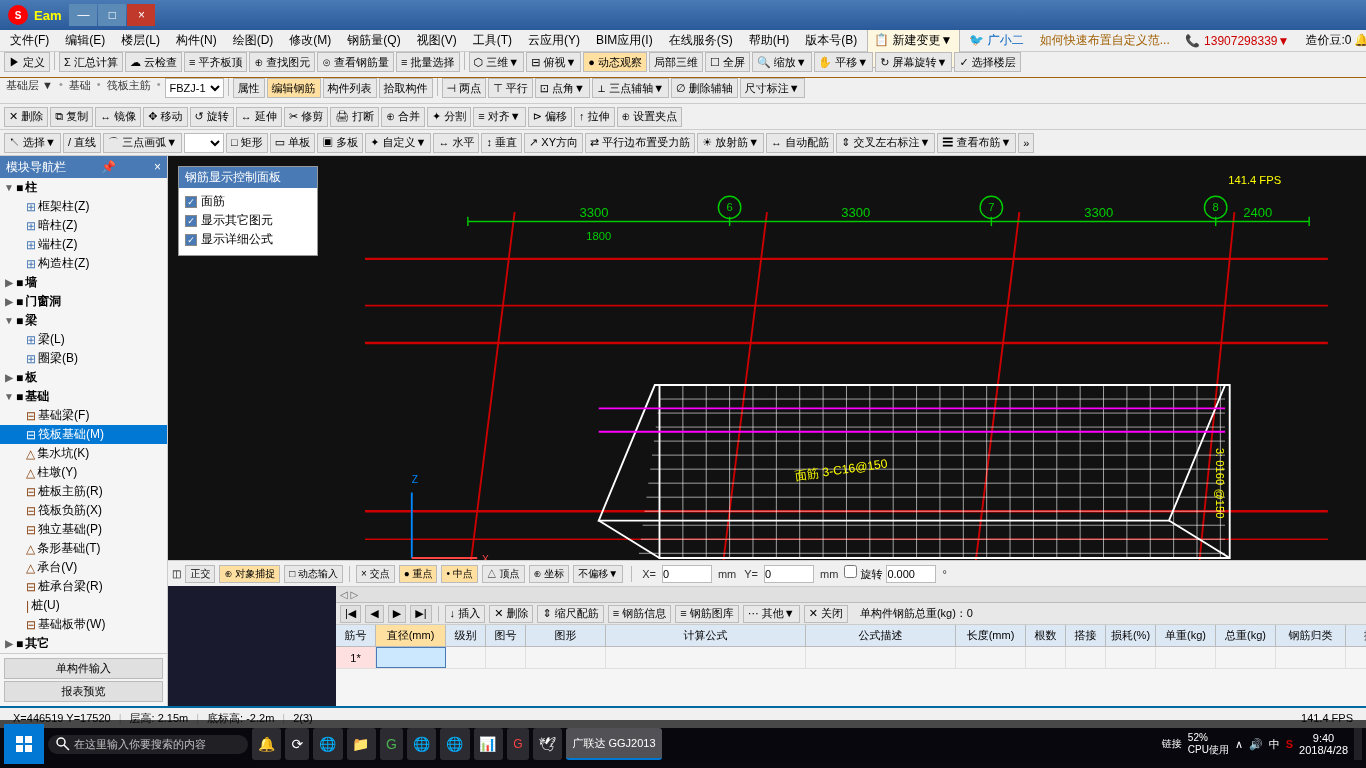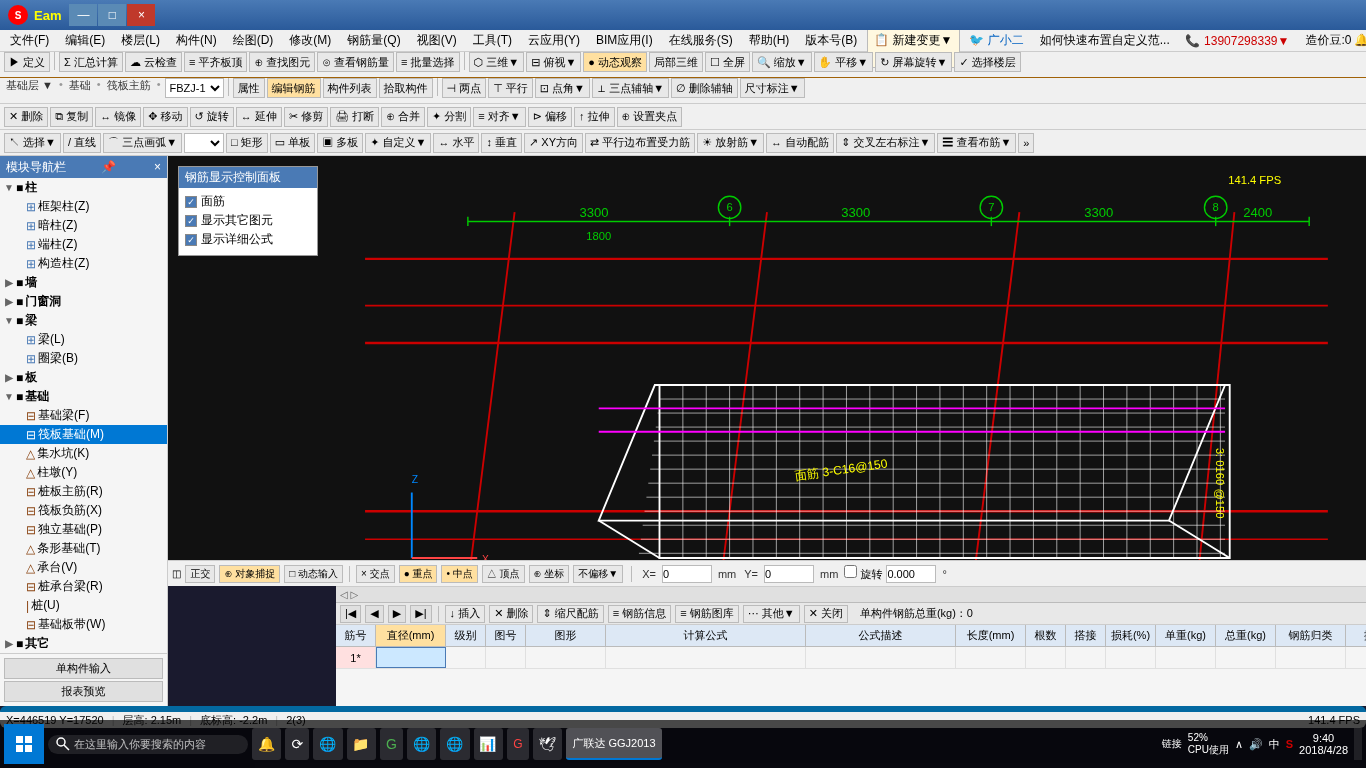--- a/index.html
+++ b/index.html
@@ -307,21 +307,21 @@
   <span class="menu-item">钢筋量(Q)</span>
   <span class="menu-item">视图(V)</span>
   <span class="menu-item">工具(T)</span>
   <span class="menu-item">云应用(Y)</span>
   <span class="menu-item">BIM应用(I)</span>
   <span class="menu-item">在线服务(S)</span>
   <span class="menu-item">帮助(H)</span>
   <span class="menu-item">版本号(B)</span>
   <span class="menu-item" style="border:1px solid #bbb;background:#fff8e0;">📋 新建变更▼</span>
   <span class="menu-item" style="color:#0060c0;">🐦 广小二</span>
-  <span class="menu-item" style="color:#000000;">如何快速布置自定义范...</span>
+  <span class="menu-item" style="color:#a16207;">如何快速布置自定义范...</span>
   <span class="menu-item" style="color:#c00;">📞 13907298339▼</span>
   <span class="menu-item">造价豆:0 🔔</span>
 </div>
 
 <div id="toolbar1">
   <button class="tb-btn">▶ 定义</button>
   <div class="tb-sep"></div>
   <button class="tb-btn">Σ 汇总计算</button>
   <button class="tb-btn">☁ 云检查</button>
   <button class="tb-btn">≡ 平齐板顶</button>
@@ -760,21 +760,21 @@
             <div class="td-cell" style="width:60px;"></div>
             <div class="td-cell" style="width:60px;"></div>
             <div class="td-cell" style="width:70px;"></div>
             <div class="td-cell" style="width:70px;"></div>
           </div>
         </div>
       </div>
     </div>
   </div>
 
-  <div id="status-bar" style="position:relative;background:#f0f0f0;height:22px;display:flex;align-items:center;padding:0 6px;border-top:6px solid #0369a1;font-size:11px;gap:8px;border-radius:6px;">
+  <div id="status-bar" style="position:relative;background:#f0f0f0;height:22px;display:flex;align-items:center;padding:0 13px;border-top:2px solid #0369a1;font-size:11px;gap:8px;">
     <span>X=446519  Y=17520</span>
     <span style="color:#bbb;">|</span>
     <span>层高: 2.15m</span>
     <span style="color:#bbb;">|</span>
     <span>底标高: -2.2m</span>
     <span style="color:#bbb;">|</span>
     <span>2(3)</span>
     <span style="margin-left:auto;">141.4 FPS</span>
   </div>
 </div>

